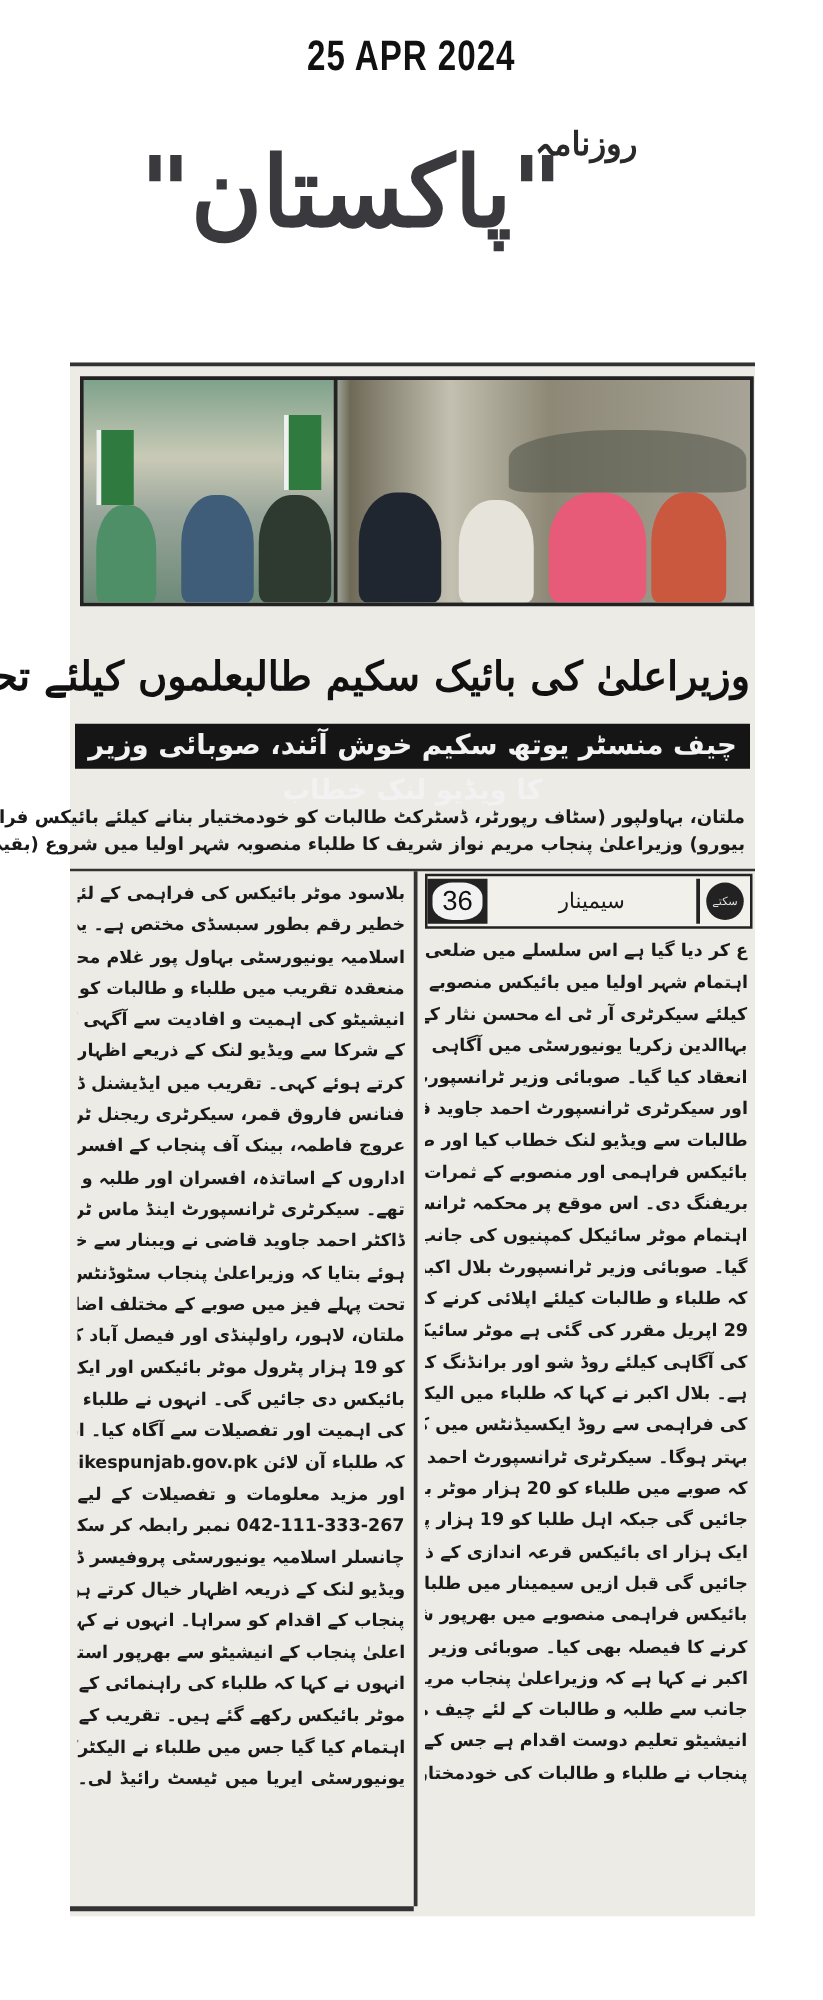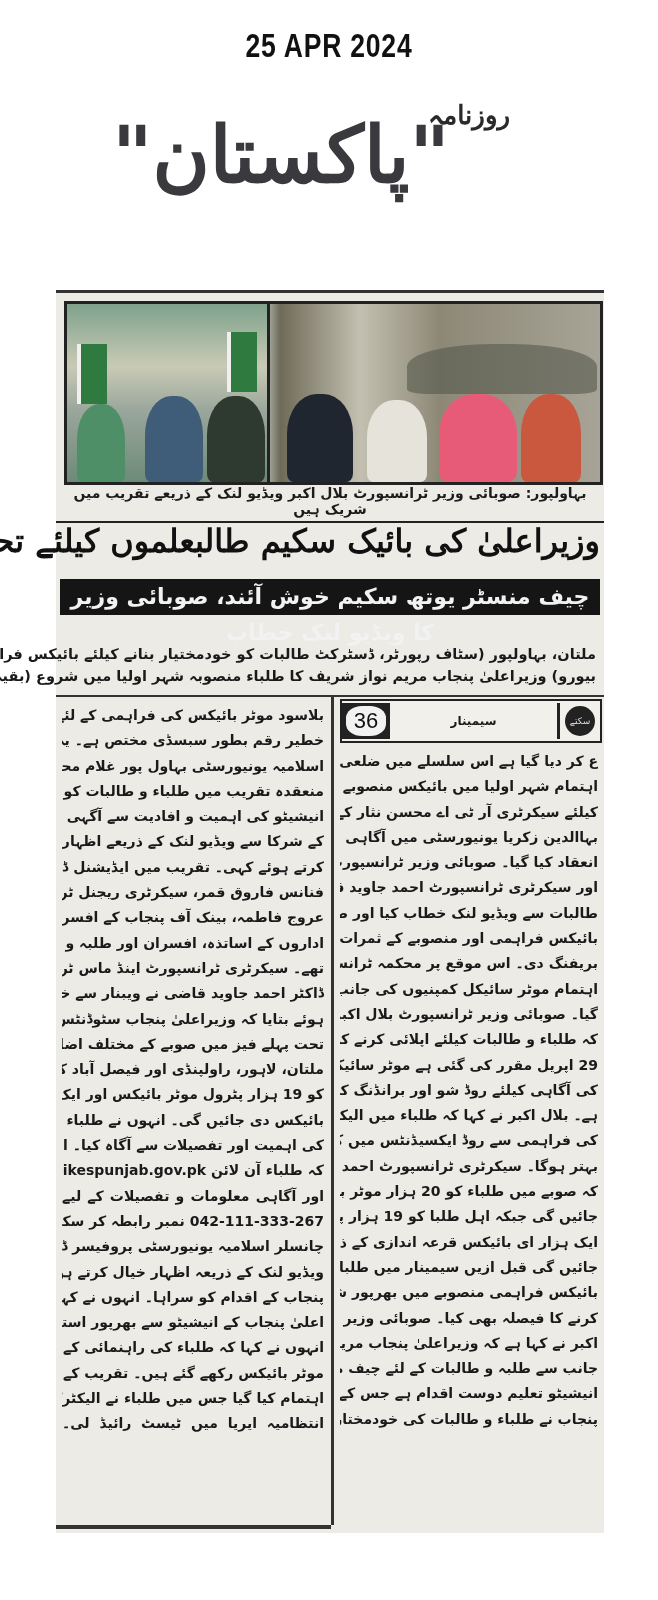--- a/index.html
+++ b/index.html
@@ -62,21 +62,21 @@
   .col-right { left:284px; top:456px; width:258px; }
   .col .line { display:block; white-space:nowrap; overflow:hidden; text-align-last:justify; }
   .seminar-box {
     position:absolute; left:284px; top:406px; width:258px; height:40px; border:2px solid #222; background:#f1f0ea;
     display:flex; flex-direction:row-reverse; align-items:center;
   }
   .baqia-badge {
     width:40px; height:36px; display:flex; align-items:center; justify-content:center; border-left:3px solid #222;
   }
   .baqia-badge span { width:30px; height:30px; border-radius:50%; background:#222; color:#ddd; font-size:9px; display:flex; align-items:center; justify-content:center; }
-  .seminar-label { flex:1; text-align:center; font-size:12px; font-weight:bold; direction:rtl; }
+  .seminar-label { flex:1; text-align:center; font-size:17px; font-weight:normal; direction:rtl; }
   .page-num {
     width:48px; height:36px; background:#222; display:flex; align-items:center; justify-content:center;
   }
   .page-num span {
     width:40px; height:30px; background:#f2f2f2; border-radius:40%; color:#111; font-family:"Liberation Sans", sans-serif;
     font-weight:normal; font-size:22px; text-align:center; line-height:30px;
   }
   .bottom-rule { position:absolute; left:0; top:1232px; width:275px; height:4px; background:#333; }
 </style>
 </head>
@@ -96,21 +96,20 @@
       <div class="person" style="left:78px;top:92px;width:58px;height:86px;background:#3f5c78;"></div>
       <div class="person" style="left:140px;top:92px;width:58px;height:86px;background:#2e3a30;"></div>
     </div>
     <div class="person" style="left:220px;top:90px;width:66px;height:88px;background:#1f2630;"></div>
     <div class="person" style="left:300px;top:96px;width:60px;height:82px;background:#e6e3da;"></div>
     <div class="pink" style="left:372px;top:90px;width:78px;height:88px;"></div>
     <div class="person" style="left:454px;top:90px;width:60px;height:88px;background:#c9583f;"></div>
     <div class="person" style="left:340px;top:40px;width:190px;height:50px;background:#55594d;opacity:0.6;"></div>
   </div>
 
-  <div class="caption">بہاولپور: صوبائی وزیر ٹرانسپورٹ بلال اکبر ویڈیو لنک کے ذریعے تقریب میں شریک ہیں</div>
   <div class="headline">وزیراعلیٰ کی بائیک سکیم طالبعلموں کیلئے تحفہ، بلال اکبر</div>
   <div class="subhead">چیف منسٹر یوتھ سکیم خوش آئند، صوبائی وزیر کا ویڈیو لنک خطاب</div>
 
   <div class="intro">
     <span class="intro-line">ملتان، بہاولپور (سٹاف رپورٹر، ڈسٹرکٹ طالبات کو خودمختیار بنانے کیلئے بائیکس فراہمی کا</span>
     <span class="intro-line">بیورو) وزیراعلیٰ پنجاب مریم نواز شریف کا طلباء منصوبہ شہر اولیا میں شروع (بقیہ نمبر 36 صفحہ 7 پر)</span>
   </div>
 
   <div class="col-rule-h"></div>
   <div class="col-rule-v"></div>
@@ -138,30 +137,30 @@
       <span class="line">اداروں کے اساتذہ، افسران اور طلبہ و طالبات موجود</span>
       <span class="line">تھے۔ سیکرٹری ٹرانسپورٹ اینڈ ماس ٹرانزٹ ڈیپارٹمنٹ</span>
       <span class="line">ڈاکٹر احمد جاوید قاضی نے ویبنار سے خطاب کرتے</span>
       <span class="line">ہوئے بتایا کہ وزیراعلیٰ پنجاب سٹوڈنٹس انیشیٹو کے</span>
       <span class="line">تحت پہلے فیز میں صوبے کے مختلف اضلاع بہاولپور،</span>
       <span class="line">ملتان، لاہور، راولپنڈی اور فیصل آباد کے طلباء و طالبات</span>
       <span class="line">کو 19 ہزار پٹرول موٹر بائیکس اور ایک ہزار الیکٹرک</span>
       <span class="line">بائیکس دی جائیں گی۔ انہوں نے طلباء کو اس پروگرام</span>
       <span class="line">کی اہمیت اور تفصیلات سے آگاہ کیا۔ انھوں نے کہا</span>
       <span class="line">کہ طلباء آن لائن bikespunjab.gov.pk اپلائی کریں</span>
-      <span class="line">اور آگاہی معلومات و تفصیلات کے لیے</span>
+      <span class="line">اور مزید معلومات و تفصیلات کے لیے</span>
       <span class="line">042-111-333-267 نمبر رابطہ کر سکتے ہیں۔ وائس</span>
       <span class="line">چانسلر اسلامیہ یونیورسٹی پروفیسر ڈاکٹر نوید اختر نے</span>
       <span class="line">ویڈیو لنک کے ذریعہ اظہار خیال کرتے ہوئے حکومت</span>
       <span class="line">پنجاب کے اقدام کو سراہا۔ انہوں نے کہا کہ طلباء وزیر</span>
       <span class="line">اعلیٰ پنجاب کے انیشیٹو سے بھرپور استفادہ کریں گے۔</span>
       <span class="line">انہوں نے کہا کہ طلباء کی راہنمائی کے لئے سٹالز میں</span>
       <span class="line">موٹر بائیکس رکھے گئے ہیں۔ تقریب کے بعد روڈ شو کا</span>
       <span class="line">اہتمام کیا گیا جس میں طلباء نے الیکٹرک بائیکس کی</span>
-      <span class="line">انتظامیہ ایریا میں ٹیسٹ رائیڈ لی۔</span>
+      <span class="line">یونیورسٹی ایریا میں ٹیسٹ رائیڈ لی۔</span>
     </div>
   <div class="col col-right" id="col-right">
       <span class="line">ع کر دیا گیا ہے اس سلسلے میں ضلعی انتظامیہ کے زیر</span>
       <span class="line">اہتمام شہر اولیا میں بائیکس منصوبے کو عملی جامہ پہنانے</span>
       <span class="line">کیلئے سیکرٹری آر ٹی اے محسن نثار کے زیر اہتمام</span>
       <span class="line">بہاالدین زکریا یونیورسٹی میں آگاہی سیمینار کا</span>
       <span class="line">انعقاد کیا گیا۔ صوبائی وزیر ٹرانسپورٹ بلال اکبر خان</span>
       <span class="line">اور سیکرٹری ٹرانسپورٹ احمد جاوید قاضی نے طلباء</span>
       <span class="line">طالبات سے ویڈیو لنک خطاب کیا اور طلباء و طالبات کو</span>
       <span class="line">بائیکس فراہمی اور منصوبے کے ثمرات بارے تفصیلی</span>

